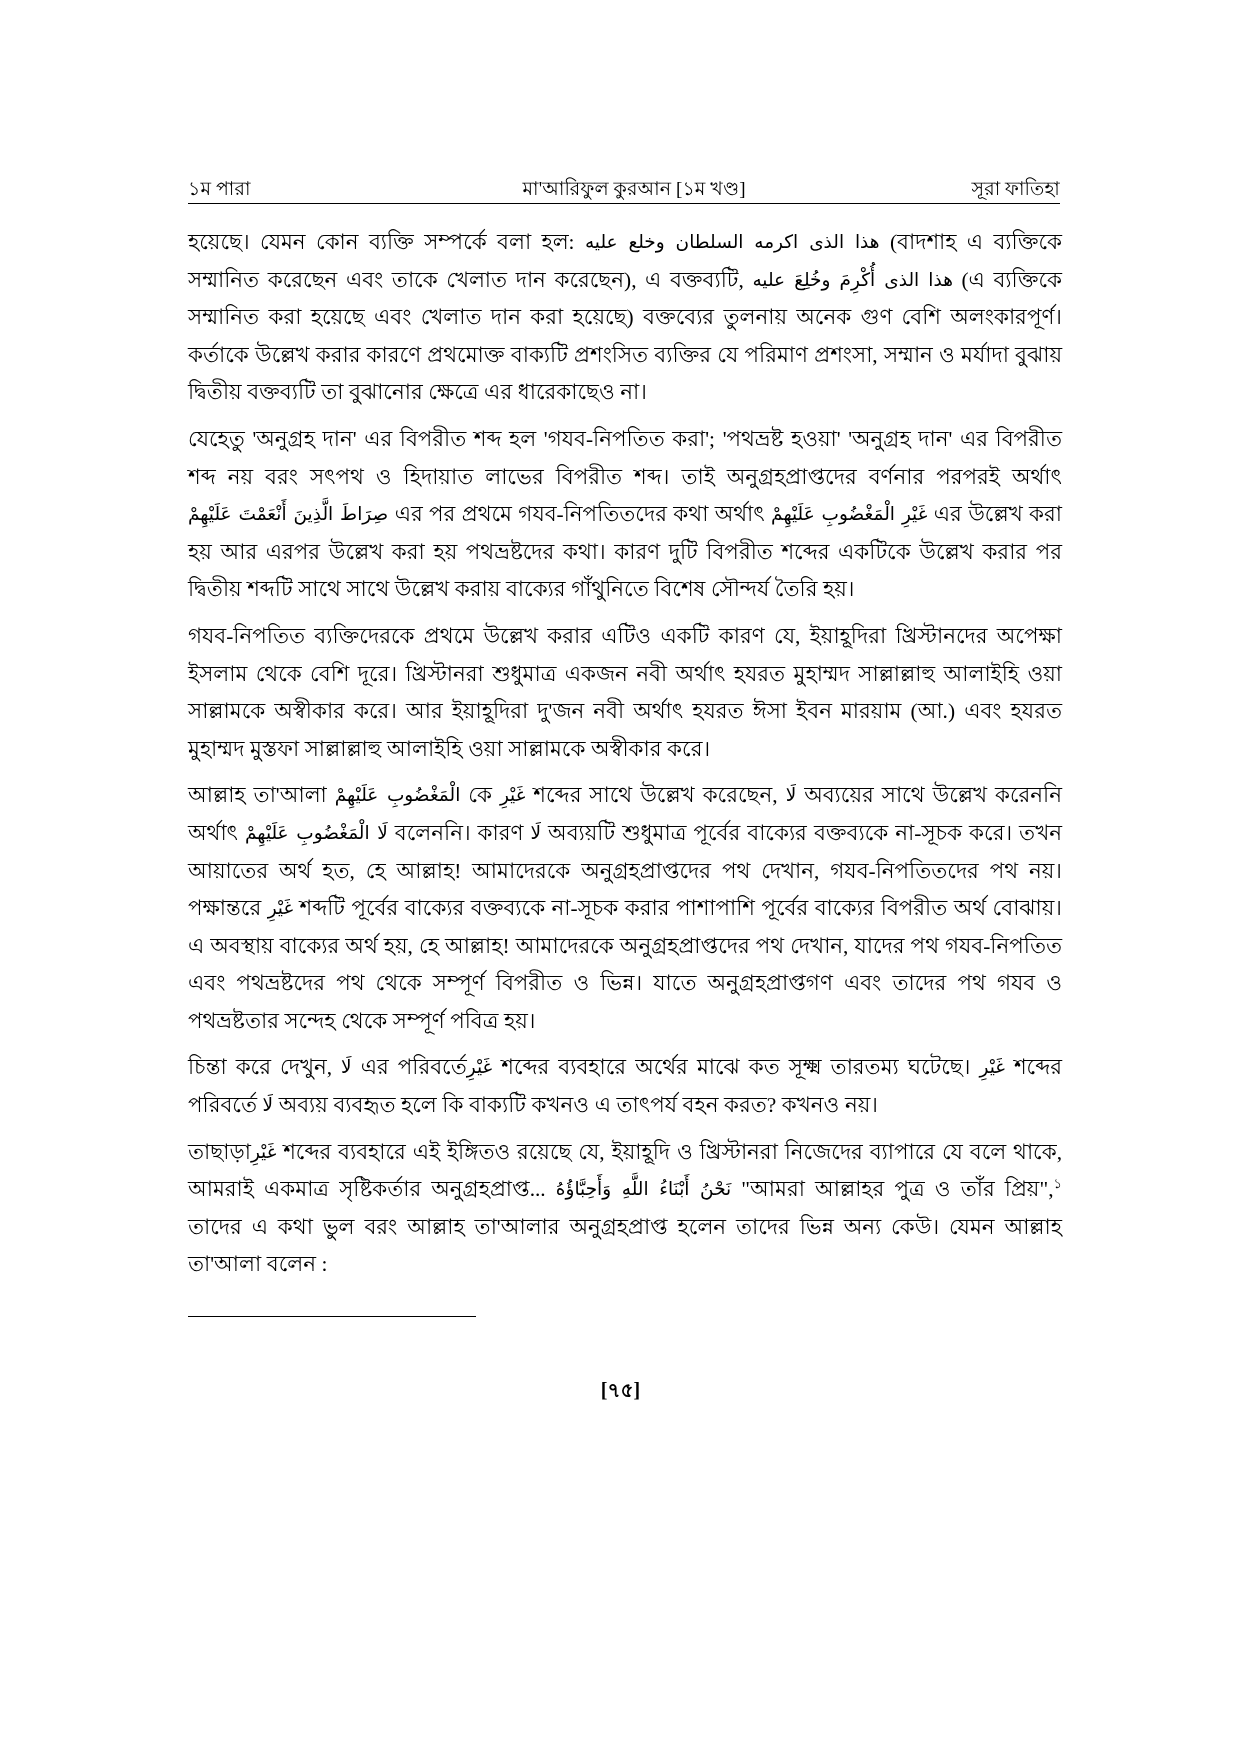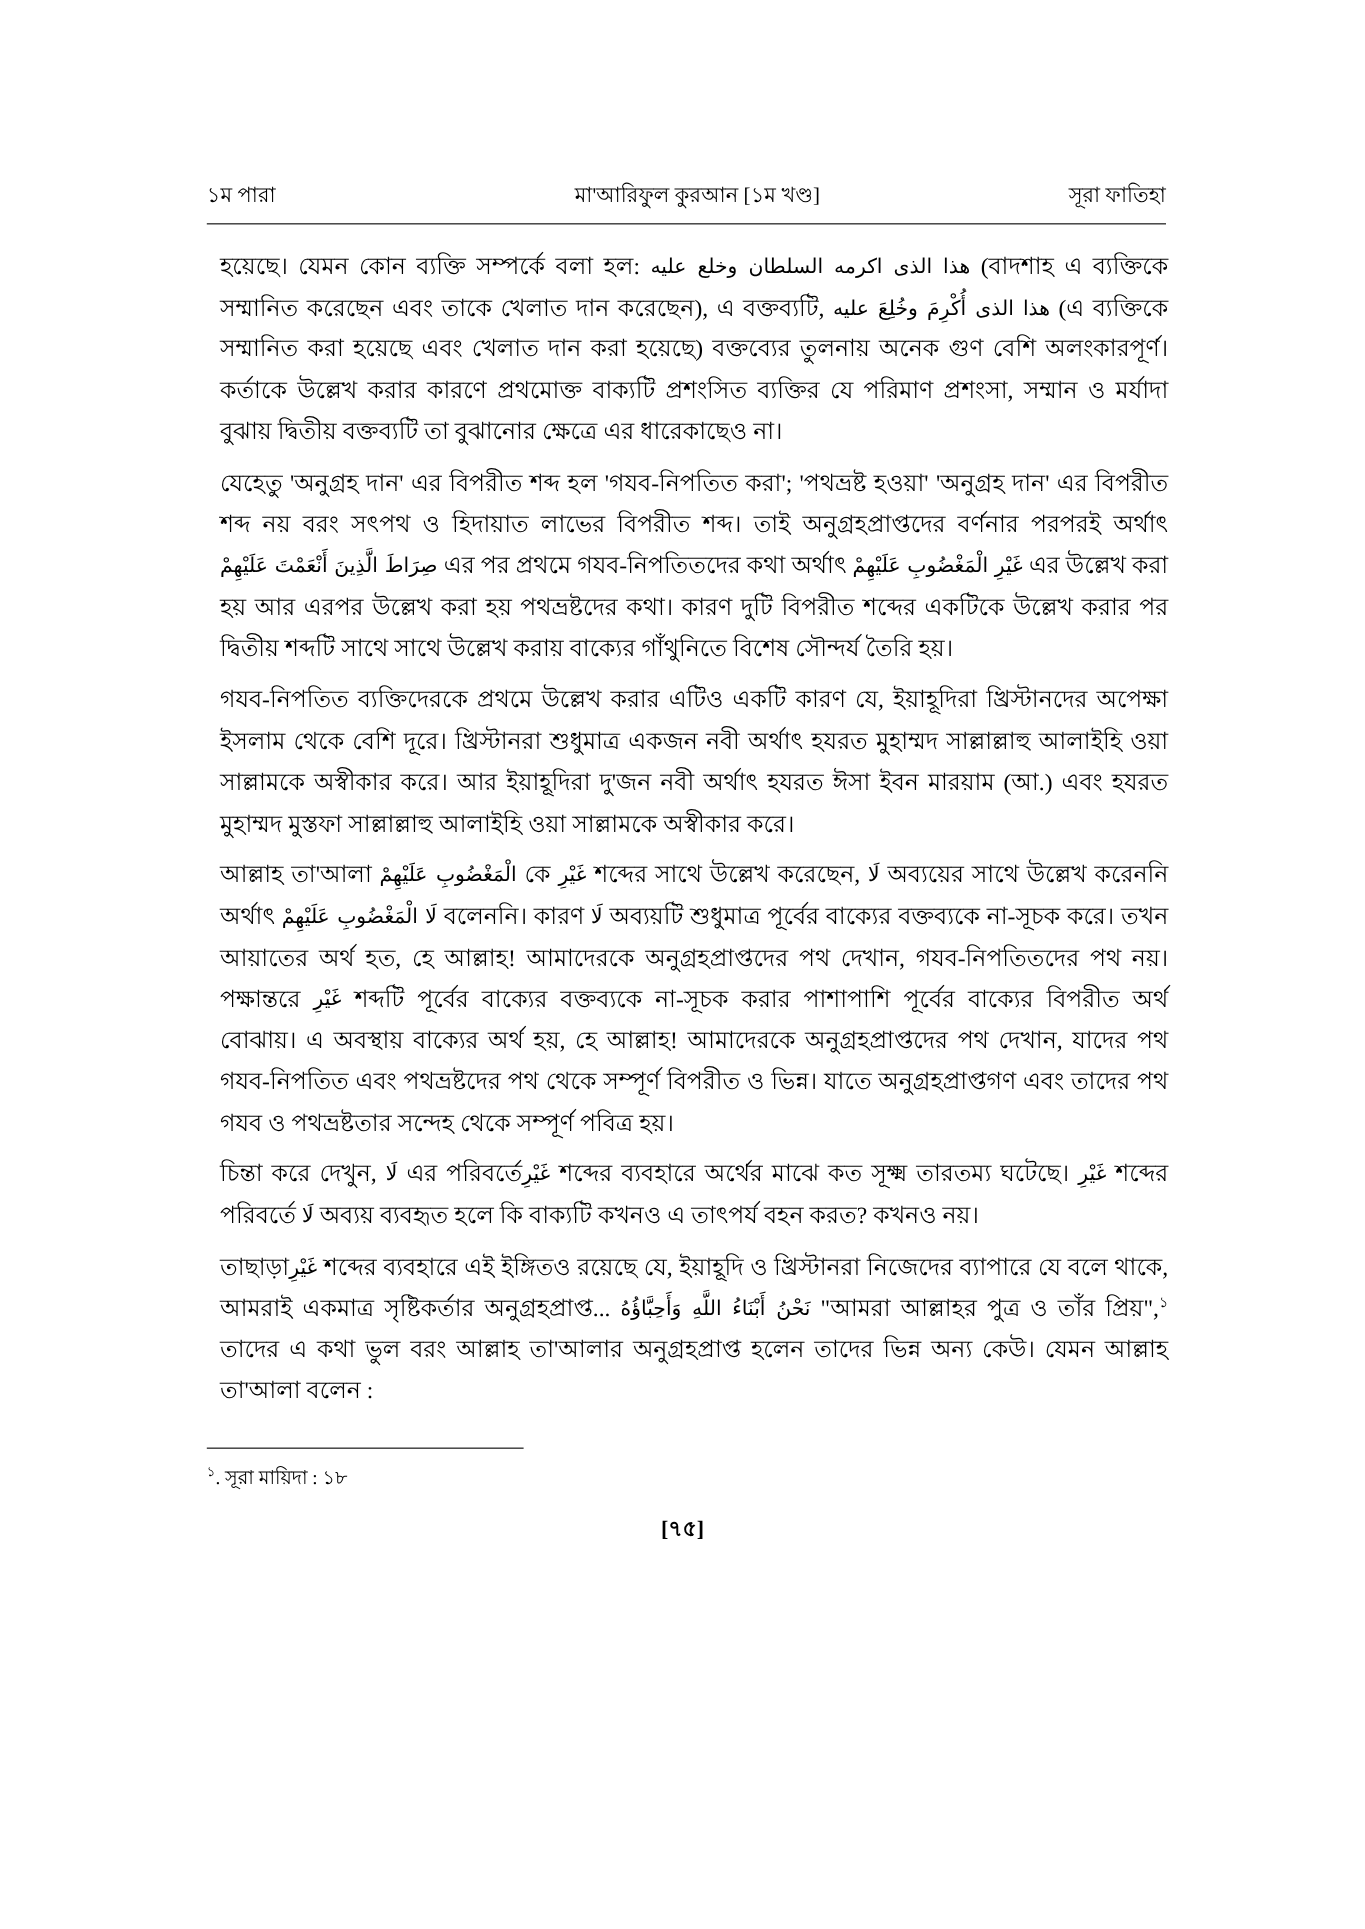--- a/index.html
+++ b/index.html
@@ -32,42 +32,42 @@
     top: 168px;
     width: 872px;
     display: flex;
     align-items: baseline;
     justify-content: space-between;
     font-size: 19px;
     line-height: 1.2;
     letter-spacing: 0.1px;
   }
   .running-head .rh-left   { text-align: left;   white-space: nowrap; }
-  .running-head .rh-center { text-align: right; white-space: nowrap; flex: 0 0 auto; margin-left: 46px;}
+  .running-head .rh-center { text-align: right; white-space: nowrap; flex: 0 0 auto; margin-left: 46px; margin-top: 10px;}
   .running-head .rh-right  { text-align: left;  white-space: nowrap; }
 
   .head-rule {
     position: absolute;
     left: 188px;
     top: 203px;
     width: 872px;
     height: 1px;
     background: #000000;
   }
 
   
   .body-block {
     position: absolute;
     left: 188px;
     top: 224px;
     width: 874px;
   }
 
   p.para {
-    margin: 0 0 9px 12px;
+    margin: 0 0 9px 0;
     padding: 0;
     font-size: 21.4px;
     line-height: 37.6px;
     text-align: justify;
     text-justify: inter-word;
     word-spacing: 0.2px;
     hyphens: none;
   }
   p.para:last-child { margin-bottom: 0; }
 
@@ -135,19 +135,16 @@
   <div class="body-block" id="body-block">
       <p class="para"><span>হয়েছে। যেমন কোন ব্যক্তি সম্পর্কে বলা হল: </span><span class="ar" lang="ar">هذا الذى اكرمه السلطان وخلع عليه</span><span> (বাদশাহ এ ব্যক্তিকে সম্মানিত করেছেন এবং তাকে খেলাত দান করেছেন), এ বক্তব্যটি, </span><span class="ar" lang="ar">هذا الذى أُكْرِمَ وخُلِعَ عليه</span><span> (এ ব্যক্তিকে সম্মানিত করা হয়েছে এবং খেলাত দান করা হয়েছে) বক্তব্যের তুলনায় অনেক গুণ বেশি অলংকারপূর্ণ। কর্তাকে উল্লেখ করার কারণে প্রথমোক্ত বাক্যটি প্রশংসিত ব্যক্তির যে পরিমাণ প্রশংসা, সম্মান ও মর্যাদা বুঝায় দ্বিতীয় বক্তব্যটি তা বুঝানোর ক্ষেত্রে এর ধারেকাছেও না।</span></p>
       <p class="para"><span>যেহেতু 'অনুগ্রহ দান' এর বিপরীত শব্দ হল 'গযব-নিপতিত করা'; 'পথভ্রষ্ট হওয়া' 'অনুগ্রহ দান' এর বিপরীত শব্দ নয় বরং সৎপথ ও হিদায়াত লাভের বিপরীত শব্দ। তাই অনুগ্রহপ্রাপ্তদের বর্ণনার পরপরই অর্থাৎ </span><span class="ar" lang="ar">صِرَاطَ الَّذِينَ أَنْعَمْتَ عَلَيْهِمْ</span><span> এর পর প্রথমে গযব-নিপতিতদের কথা অর্থাৎ </span><span class="ar" lang="ar">غَيْرِ الْمَغْضُوبِ عَلَيْهِمْ</span><span> এর উল্লেখ করা হয় আর এরপর উল্লেখ করা হয় পথভ্রষ্টদের কথা। কারণ দুটি বিপরীত শব্দের একটিকে উল্লেখ করার পর দ্বিতীয় শব্দটি সাথে সাথে উল্লেখ করায় বাক্যের গাঁথুনিতে বিশেষ সৌন্দর্য তৈরি হয়।</span></p>
       <p class="para"><span>গযব-নিপতিত ব্যক্তিদেরকে প্রথমে উল্লেখ করার এটিও একটি কারণ যে, ইয়াহূদিরা খ্রিস্টানদের অপেক্ষা ইসলাম থেকে বেশি দূরে। খ্রিস্টানরা শুধুমাত্র একজন নবী অর্থাৎ হযরত মুহাম্মদ সাল্লাল্লাহু আলাইহি ওয়া সাল্লামকে অস্বীকার করে। আর ইয়াহূদিরা দু'জন নবী অর্থাৎ হযরত ঈসা ইবন মারয়াম (আ.) এবং হযরত মুহাম্মদ মুস্তফা সাল্লাল্লাহু আলাইহি ওয়া সাল্লামকে অস্বীকার করে।</span></p>
       <p class="para"><span>আল্লাহ তা'আলা </span><span class="ar" lang="ar">الْمَغْضُوبِ عَلَيْهِمْ</span><span> কে </span><span class="ar" lang="ar">غَيْرِ</span><span> শব্দের সাথে উল্লেখ করেছেন, </span><span class="ar" lang="ar">لَا</span><span> অব্যয়ের সাথে উল্লেখ করেননি অর্থাৎ </span><span class="ar" lang="ar">لَا الْمَغْضُوبِ عَلَيْهِمْ</span><span> বলেননি। কারণ </span><span class="ar" lang="ar">لَا</span><span> অব্যয়টি শুধুমাত্র পূর্বের বাক্যের বক্তব্যকে না-সূচক করে। তখন আয়াতের অর্থ হত, হে আল্লাহ! আমাদেরকে অনুগ্রহপ্রাপ্তদের পথ দেখান, গযব-নিপতিতদের পথ নয়। পক্ষান্তরে </span><span class="ar" lang="ar">غَيْرِ</span><span> শব্দটি পূর্বের বাক্যের বক্তব্যকে না-সূচক করার পাশাপাশি পূর্বের বাক্যের বিপরীত অর্থ বোঝায়। এ অবস্থায় বাক্যের অর্থ হয়, হে আল্লাহ! আমাদেরকে অনুগ্রহপ্রাপ্তদের পথ দেখান, যাদের পথ গযব-নিপতিত এবং পথভ্রষ্টদের পথ থেকে সম্পূর্ণ বিপরীত ও ভিন্ন। যাতে অনুগ্রহপ্রাপ্তগণ এবং তাদের পথ গযব ও পথভ্রষ্টতার সন্দেহ থেকে সম্পূর্ণ পবিত্র হয়।</span></p>
       <p class="para"><span>চিন্তা করে দেখুন, </span><span class="ar" lang="ar">لَا</span><span>  এর পরিবর্তে</span><span class="ar" lang="ar">غَيْرِ</span><span> শব্দের ব্যবহারে অর্থের মাঝে কত সূক্ষ্ম তারতম্য ঘটেছে। </span><span class="ar" lang="ar">غَيْرِ</span><span> শব্দের পরিবর্তে </span><span class="ar" lang="ar">لَا</span><span> অব্যয় ব্যবহৃত হলে কি বাক্যটি কখনও এ তাৎপর্য বহন করত? কখনও নয়।</span></p>
       <p class="para"><span>তাছাড়া</span><span class="ar" lang="ar">غَيْرِ</span><span> শব্দের ব্যবহারে এই ইঙ্গিতও রয়েছে যে, ইয়াহূদি ও খ্রিস্টানরা নিজেদের ব্যাপারে যে বলে থাকে, আমরাই একমাত্র সৃষ্টিকর্তার অনুগ্রহপ্রাপ্ত... </span><span class="ar" lang="ar">نَحْنُ أَبْنَاءُ اللَّهِ وَأَحِبَّاؤُهُ</span><span> "আমরা আল্লাহর পুত্র ও তাঁর প্রিয়",</span><sup class="fn">১</sup><span> তাদের এ কথা ভুল বরং আল্লাহ তা'আলার অনুগ্রহপ্রাপ্ত হলেন তাদের ভিন্ন অন্য কেউ। যেমন আল্লাহ তা'আলা বলেন :</span></p>
     </div>
 
   <div class="footnote-rule"></div>
-  <div class="footnote">
-    <sup class="fn">১</sup><span>. সূরা মায়িদা : ১৮</span>
-  </div>
 
   <div class="folio">[৭৫]</div>
 
 </div>
 
 </body></html>

